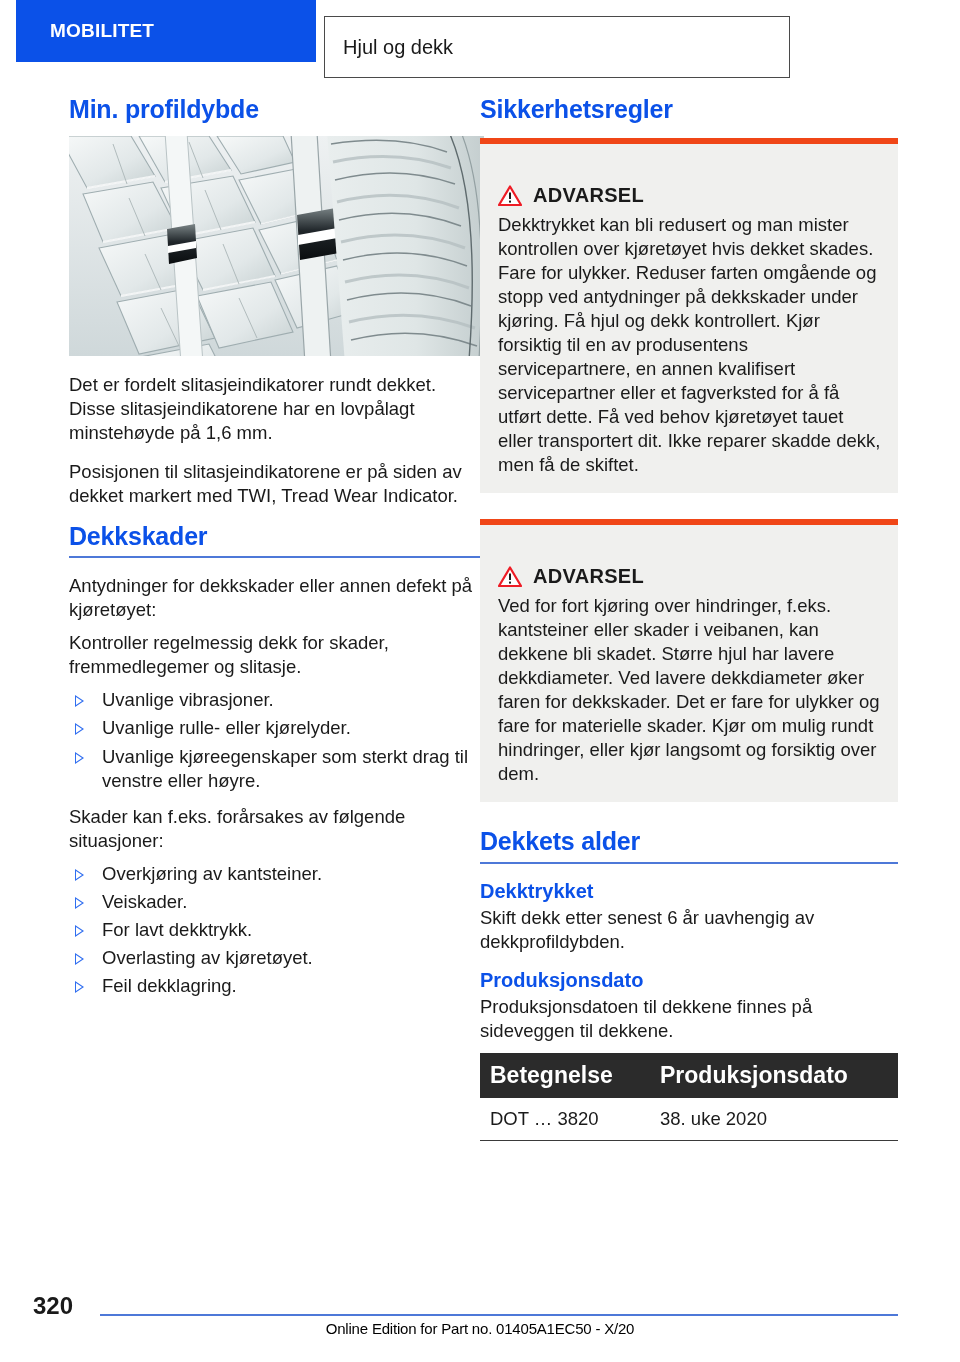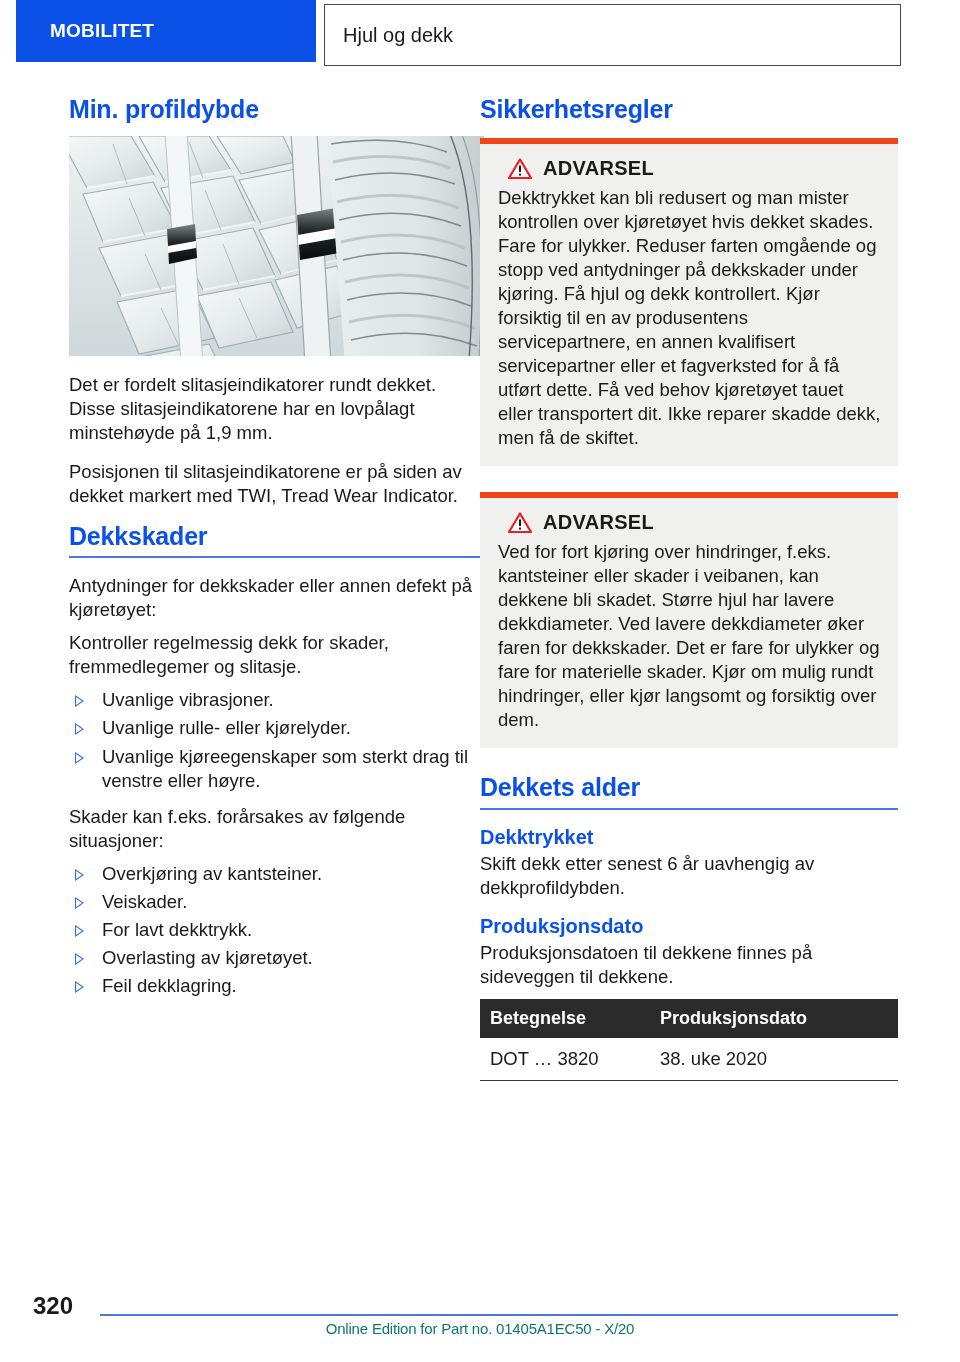--- a/index.html
+++ b/index.html
@@ -39,22 +39,22 @@
   }
   .header-tab-label {
     color: #ffffff;
     font-size: 19px;
     font-weight: bold;
     letter-spacing: 0.2px;
     margin-left: 34px;
   }
   .header-box {
     position: absolute;
-    top: 4px; left: 308px;
-    width: 577px;
+    top: 16px; left: 308px;
+    width: 466px;
     height: 62px;
     border: 1.5px solid #4a4a4a;
     background: #ffffff;
     display: flex;
     align-items: center;
   }
   .header-box-label {
     font-size: 20px;
     color: #1a1a1a;
     margin-left: 18px;
@@ -162,21 +162,22 @@
     margin-bottom: 26px;
     padding: 0 0 16px 0;
   }
   .warn-bar {
     height: 6px;
     background: #f04617;
   }
   .warn-head {
     display: flex;
     align-items: center;
-    padding: 13px 0 6px 28px;
+    padding: 13px 0 6px 18px;
+    margin-top: 27px;
   }
   .warn-icon { width: 24px; height: 21px; margin-right: 11px; }
   .warn-title {
     font-size: 20px;
     font-weight: bold;
     letter-spacing: 0.3px;
     color: #1a1a1a;
   }
   .warn-body {
     font-size: 18.5px;
@@ -187,21 +188,21 @@
 
   
   table.dtable {
     width: 418px;
     border-collapse: collapse;
     margin-top: 10px;
   }
   table.dtable thead th {
     background: #2b2b2b;
     color: #ffffff;
-    font-size: 18px;
+    font-size: 23px;
     font-weight: bold;
     text-align: left;
     padding: 9px 0 9px 10px;
   }
   table.dtable tbody td {
     font-size: 18.5px;
     padding: 10px 0 10px 10px;
     border-bottom: 1.5px solid #3a3a3a;
     color: #1a1a1a;
   }
@@ -232,21 +233,21 @@
     height: 2px;
     background: #4d78d8;
   }
   .footer-note {
     position: absolute;
     left: 0;
     top: 38px;
     width: 960px;
     text-align: center;
     font-size: 15px;
-    color: #0f766e;
+    color: #000000;
     letter-spacing: -0.2px;
   }
   .watermark {
     position: absolute;
     right: 8px;
     top: 36px;
     font-size: 23px;
     color: #c9c9c9;
     letter-spacing: -0.3px;
   }
@@ -368,21 +369,21 @@
             <path d="M276,146 C316,136 358,136 400,152"></path>
             <path d="M280,186 C320,176 362,176 406,192"></path>
           </g>
 
           <path d="M380,-4 C402,46 408,120 400,224" stroke="#5f6b6e" stroke-width="1.4" fill="none"></path>
           <path d="M392,-4 C412,46 416,120 410,224" stroke="#93a0a2" stroke-width="1.2" fill="none"></path>
         </g>
       </svg>
     </div>
 
-    <p class="body">Det er fordelt slitasjeindikatorer rundt dekket. Disse slitasjeindikatorene har en lovpålagt minstehøyde på 1,9 mm.</p>
+    <p class="body">Det er fordelt slitasjeindikatorer rundt dekket. Disse slitasjeindikatorene har en lovpålagt minstehøyde på 1,6 mm.</p>
     <p class="body">Posisjonen til slitasjeindikatorene er på siden av dekket markert med TWI, Tread Wear Indicator.</p>
 
     <h1 class="sec-title">Dekkskader</h1>
     <div class="sec-rule"></div>
 
 
     <p class="body tight">Antydninger for dekkskader eller annen defekt på kjøretøyet:</p>
 
     <p class="body tight">Kontroller regelmessig dekk for skader, fremmedlegemer og slitasje.</p>
 

